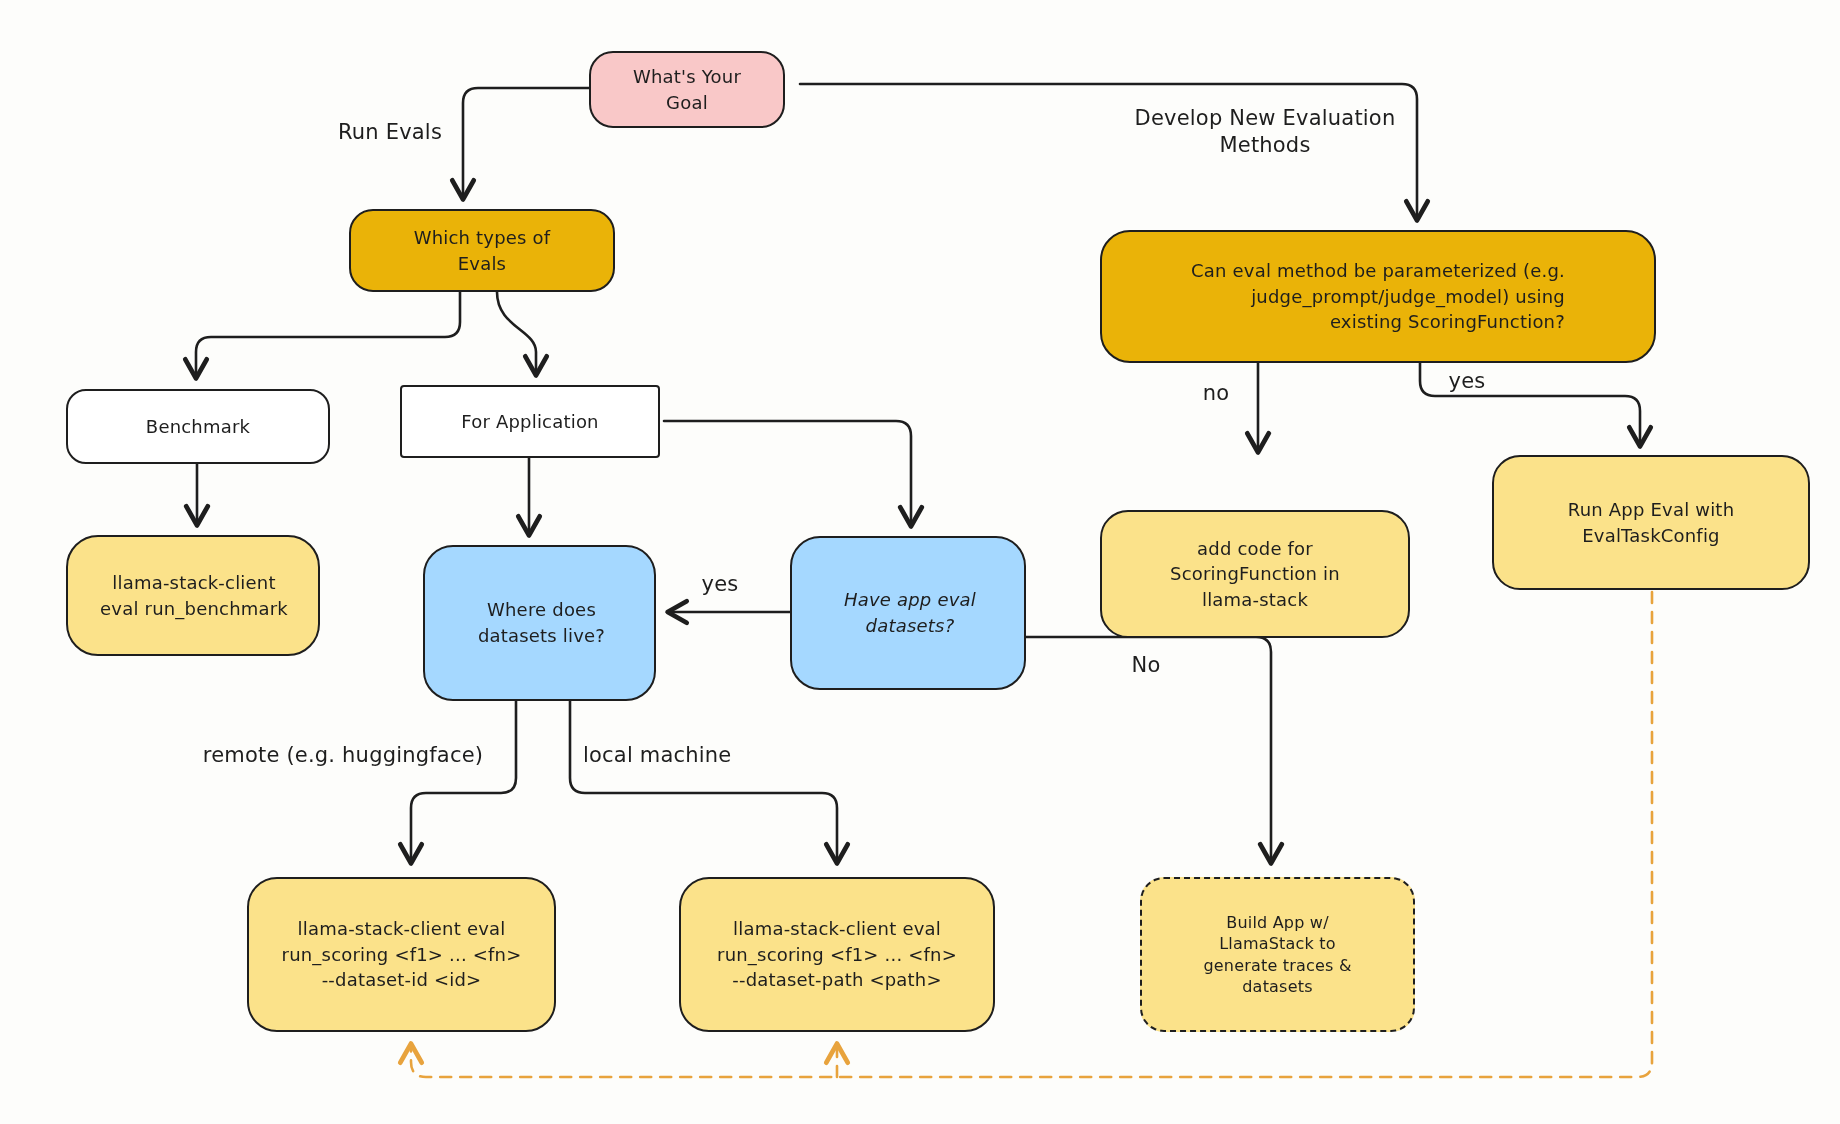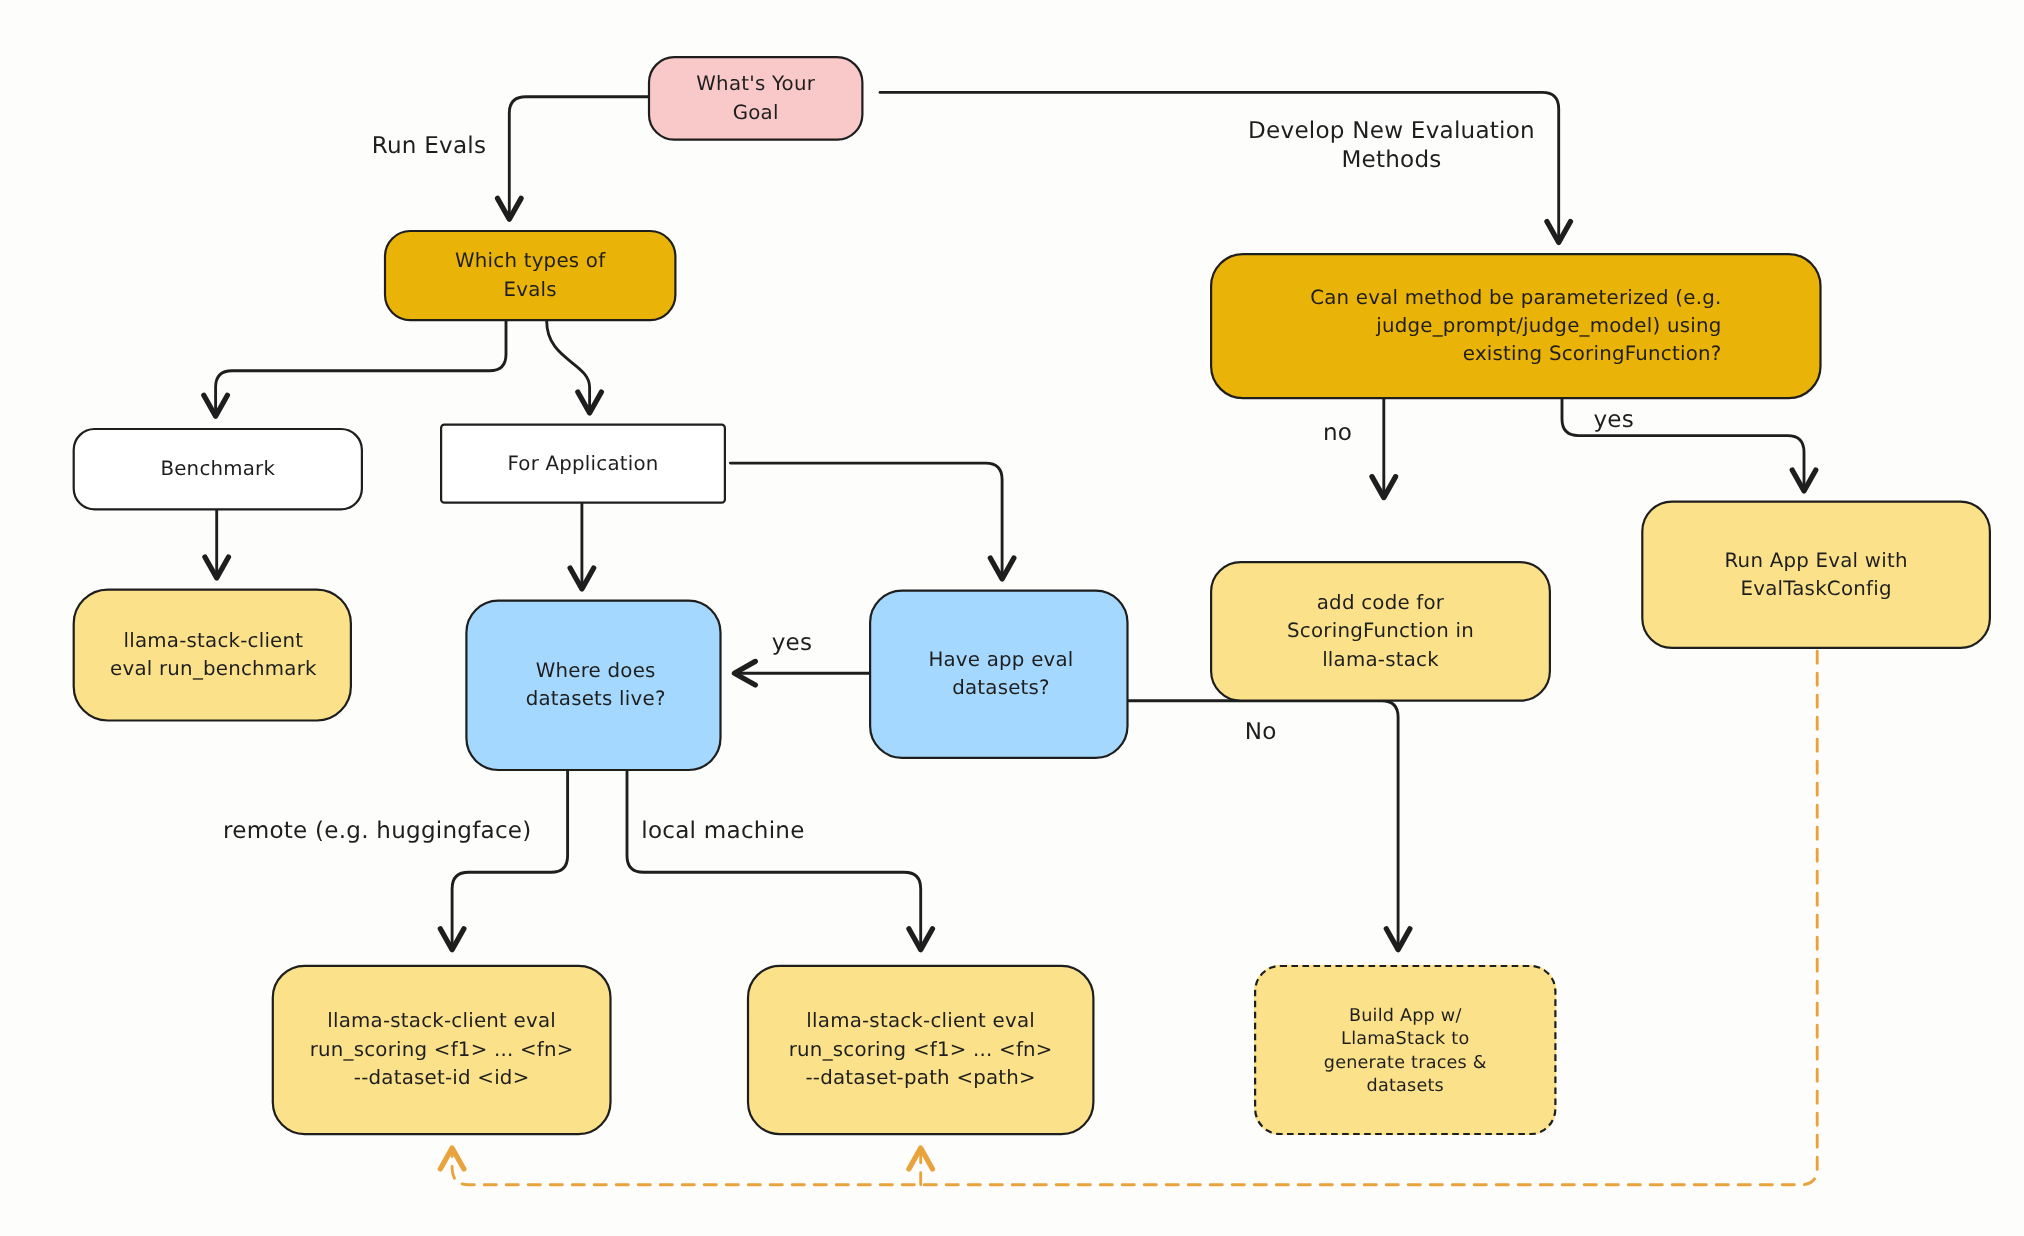--- a/index.html
+++ b/index.html
@@ -73,21 +73,21 @@
   <div class="node white" style="left:66px;top:389px;width:264px;height:75px;border-radius:20px;">Benchmark</div>
 
   <div class="node white" style="left:400px;top:385px;width:260px;height:73px;border-radius:4px;">For Application</div>
 
   <div class="node yellow" style="left:66px;top:535px;width:254px;height:121px;border-radius:32px;padding-left:14px;">llama-stack-client
 eval run_benchmark</div>
 
   <div class="node blue" style="left:423px;top:545px;width:233px;height:156px;border-radius:30px;">Where does
 datasets live?</div>
 
-  <div class="node blue" style="left:790px;top:536px;width:236px;height:154px;border-radius:30px;">Have app eval
+  <div class="node blue" style="left:790px;top:536px;width:236px;height:154px;border-radius:30px;font-style:italic;">Have app eval
 datasets?</div>
 
   <div class="node yellow" style="left:1100px;top:462px;width:310px;height:128px;border-radius:28px;margin-top:48px;">add code for
 ScoringFunction in
 llama-stack</div>
 
   <div class="node yellow" style="left:1492px;top:455px;width:318px;height:135px;border-radius:28px;">Run App Eval with
 EvalTaskConfig</div>
 
   <div class="node yellow" style="left:247px;top:877px;width:309px;height:155px;border-radius:30px;">llama-stack-client eval

